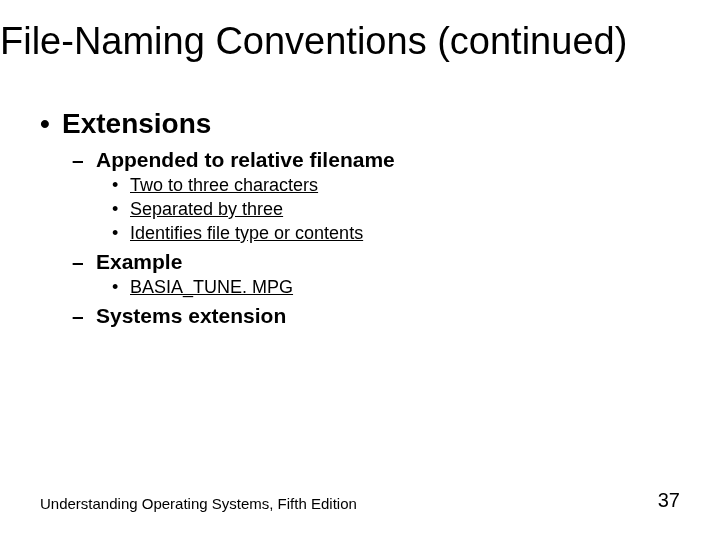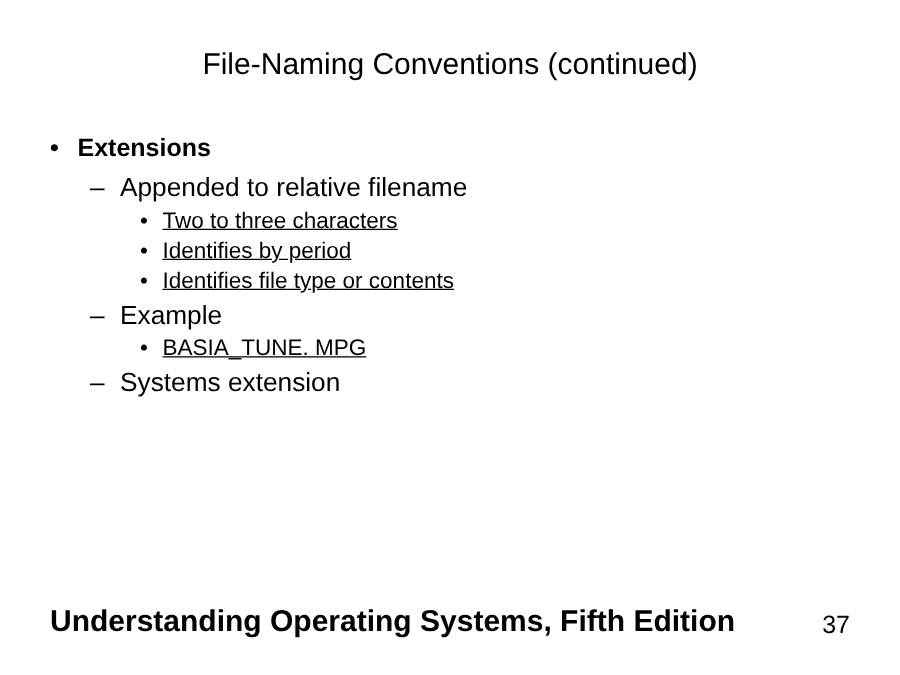--- a/index.html
+++ b/index.html
@@ -13,41 +13,41 @@
     position: relative;
   }
   .slide {
     width: 720px;
     height: 540px;
     position: relative;
     box-sizing: border-box;
   }
   .title {
     position: absolute;
-    top: 38px;
+    top: 20px;
     left: 0;
     width: 720px;
-    text-align: center;
-    font-size: 24px;
+    text-align: left;
+    font-size: 38px;
     font-weight: 400;
   }
   .body {
     position: absolute;
     top: 108px;
     left: 40px;
     width: 640px;
   }
   .lvl1 {
-    font-size: 20px;
+    font-size: 28px;
     font-weight: bold;
     margin-bottom: 8px;
   }
   .lvl2 {
     font-size: 21px;
-    font-weight: 400;
+    font-weight: 700;
     margin-left: 32px;
     margin-top: 6px;
     margin-bottom: 2px;
   }
   .lvl3 {
     font-size: 18px;
     font-weight: 400;
     margin-left: 72px;
     margin-top: 3px;
     margin-bottom: 3px;
@@ -65,22 +65,22 @@
   }
   .bullet-dot-sm::before {
     content: "•";
     display: inline-block;
     width: 18px;
   }
   .footer-left {
     position: absolute;
     left: 40px;
     bottom: 28px;
-    font-size: 24px;
-    font-weight: 700;
+    font-size: 15px;
+    font-weight: 400;
   }
   .footer-right {
     position: absolute;
     right: 40px;
     bottom: 28px;
     font-size: 20px;
     font-weight: 400;
   }
 </style>
 </head>
@@ -89,21 +89,21 @@
 <div class="slide">
 
   <div class="title">File-Naming Conventions (continued)</div>
 
   <div class="body">
 
     <div class="lvl1 bullet-dot"><span>Extensions</span></div>
 
     <div class="lvl2 bullet-dash"><span>Appended to relative filename</span></div>
     <div class="lvl3 bullet-dot-sm"><span>Two to three characters</span></div>
-    <div class="lvl3 bullet-dot-sm"><span>Identifies by period</span></div>
+    <div class="lvl3 bullet-dot-sm"><span>Separated by three</span></div>
     <div class="lvl3 bullet-dot-sm"><span>Identifies file type or contents</span></div>
 
     <div class="lvl2 bullet-dash"><span>Example</span></div>
     <div class="lvl3 bullet-dot-sm"><span>BASIA_TUNE. MPG</span></div>
 
     <div class="lvl2 bullet-dash"><span>Systems extension</span></div>
 
   </div>
 
   <div class="footer-left">Understanding Operating Systems, Fifth Edition</div>

